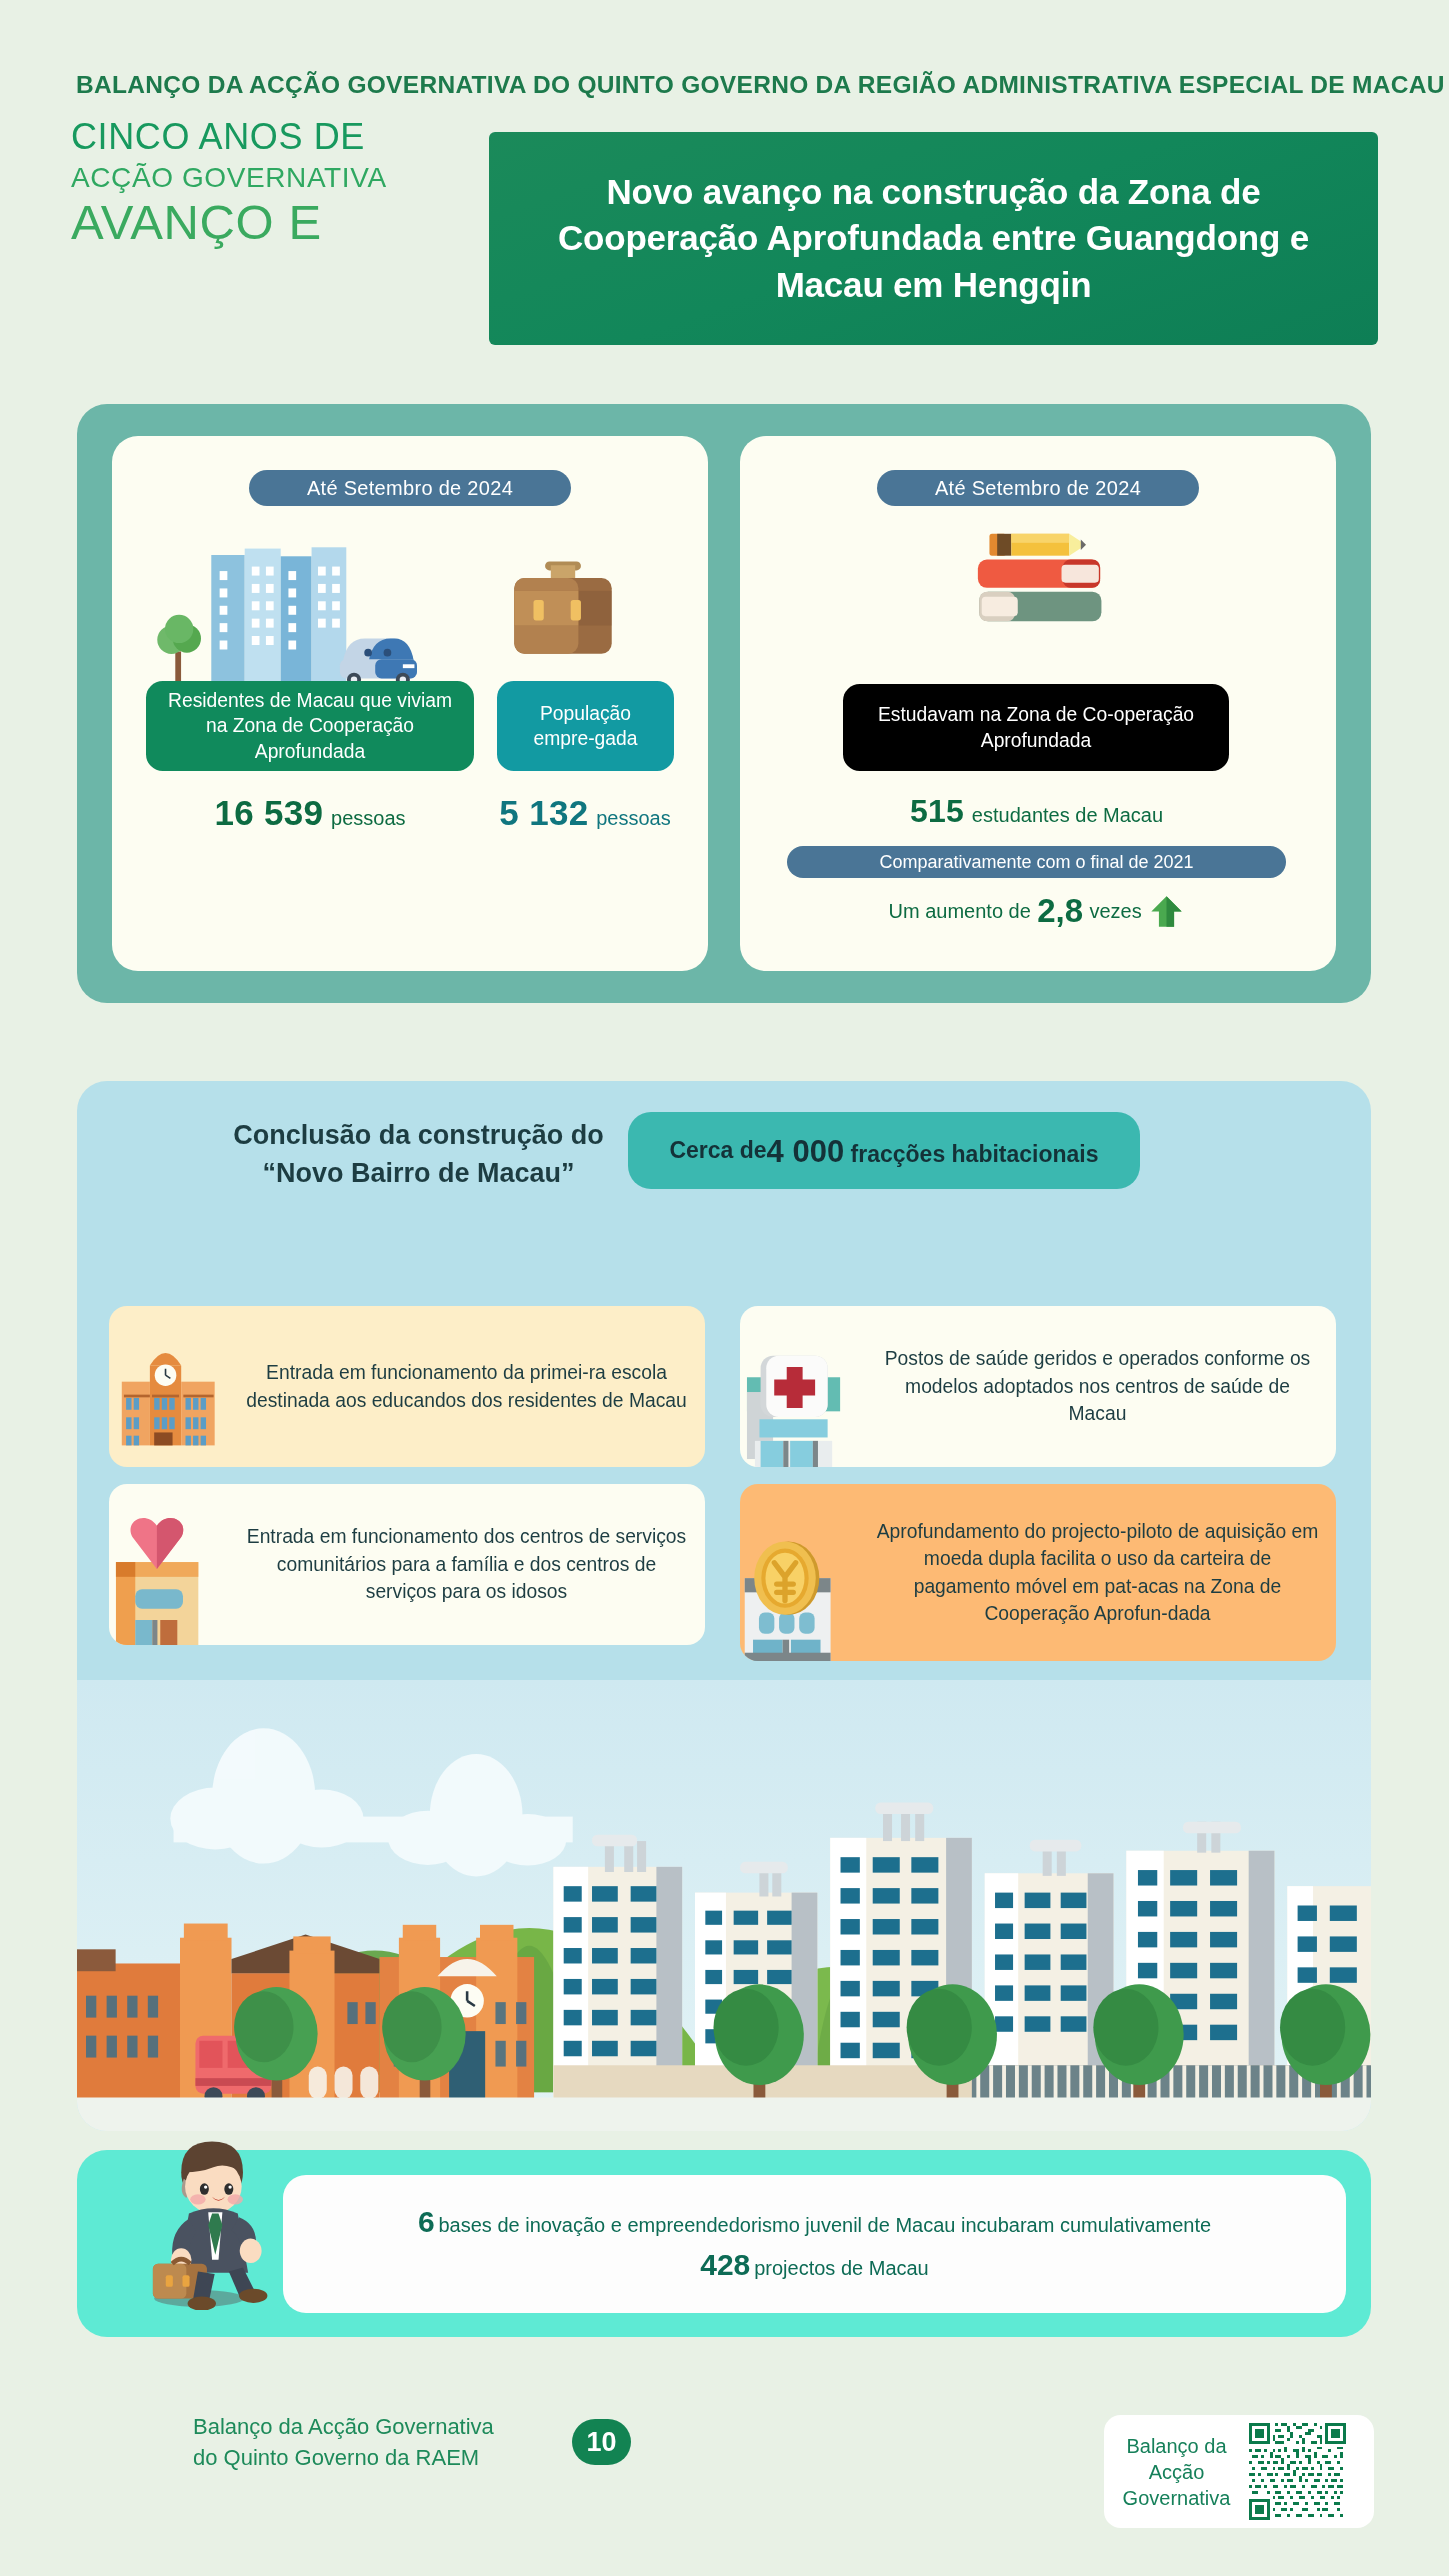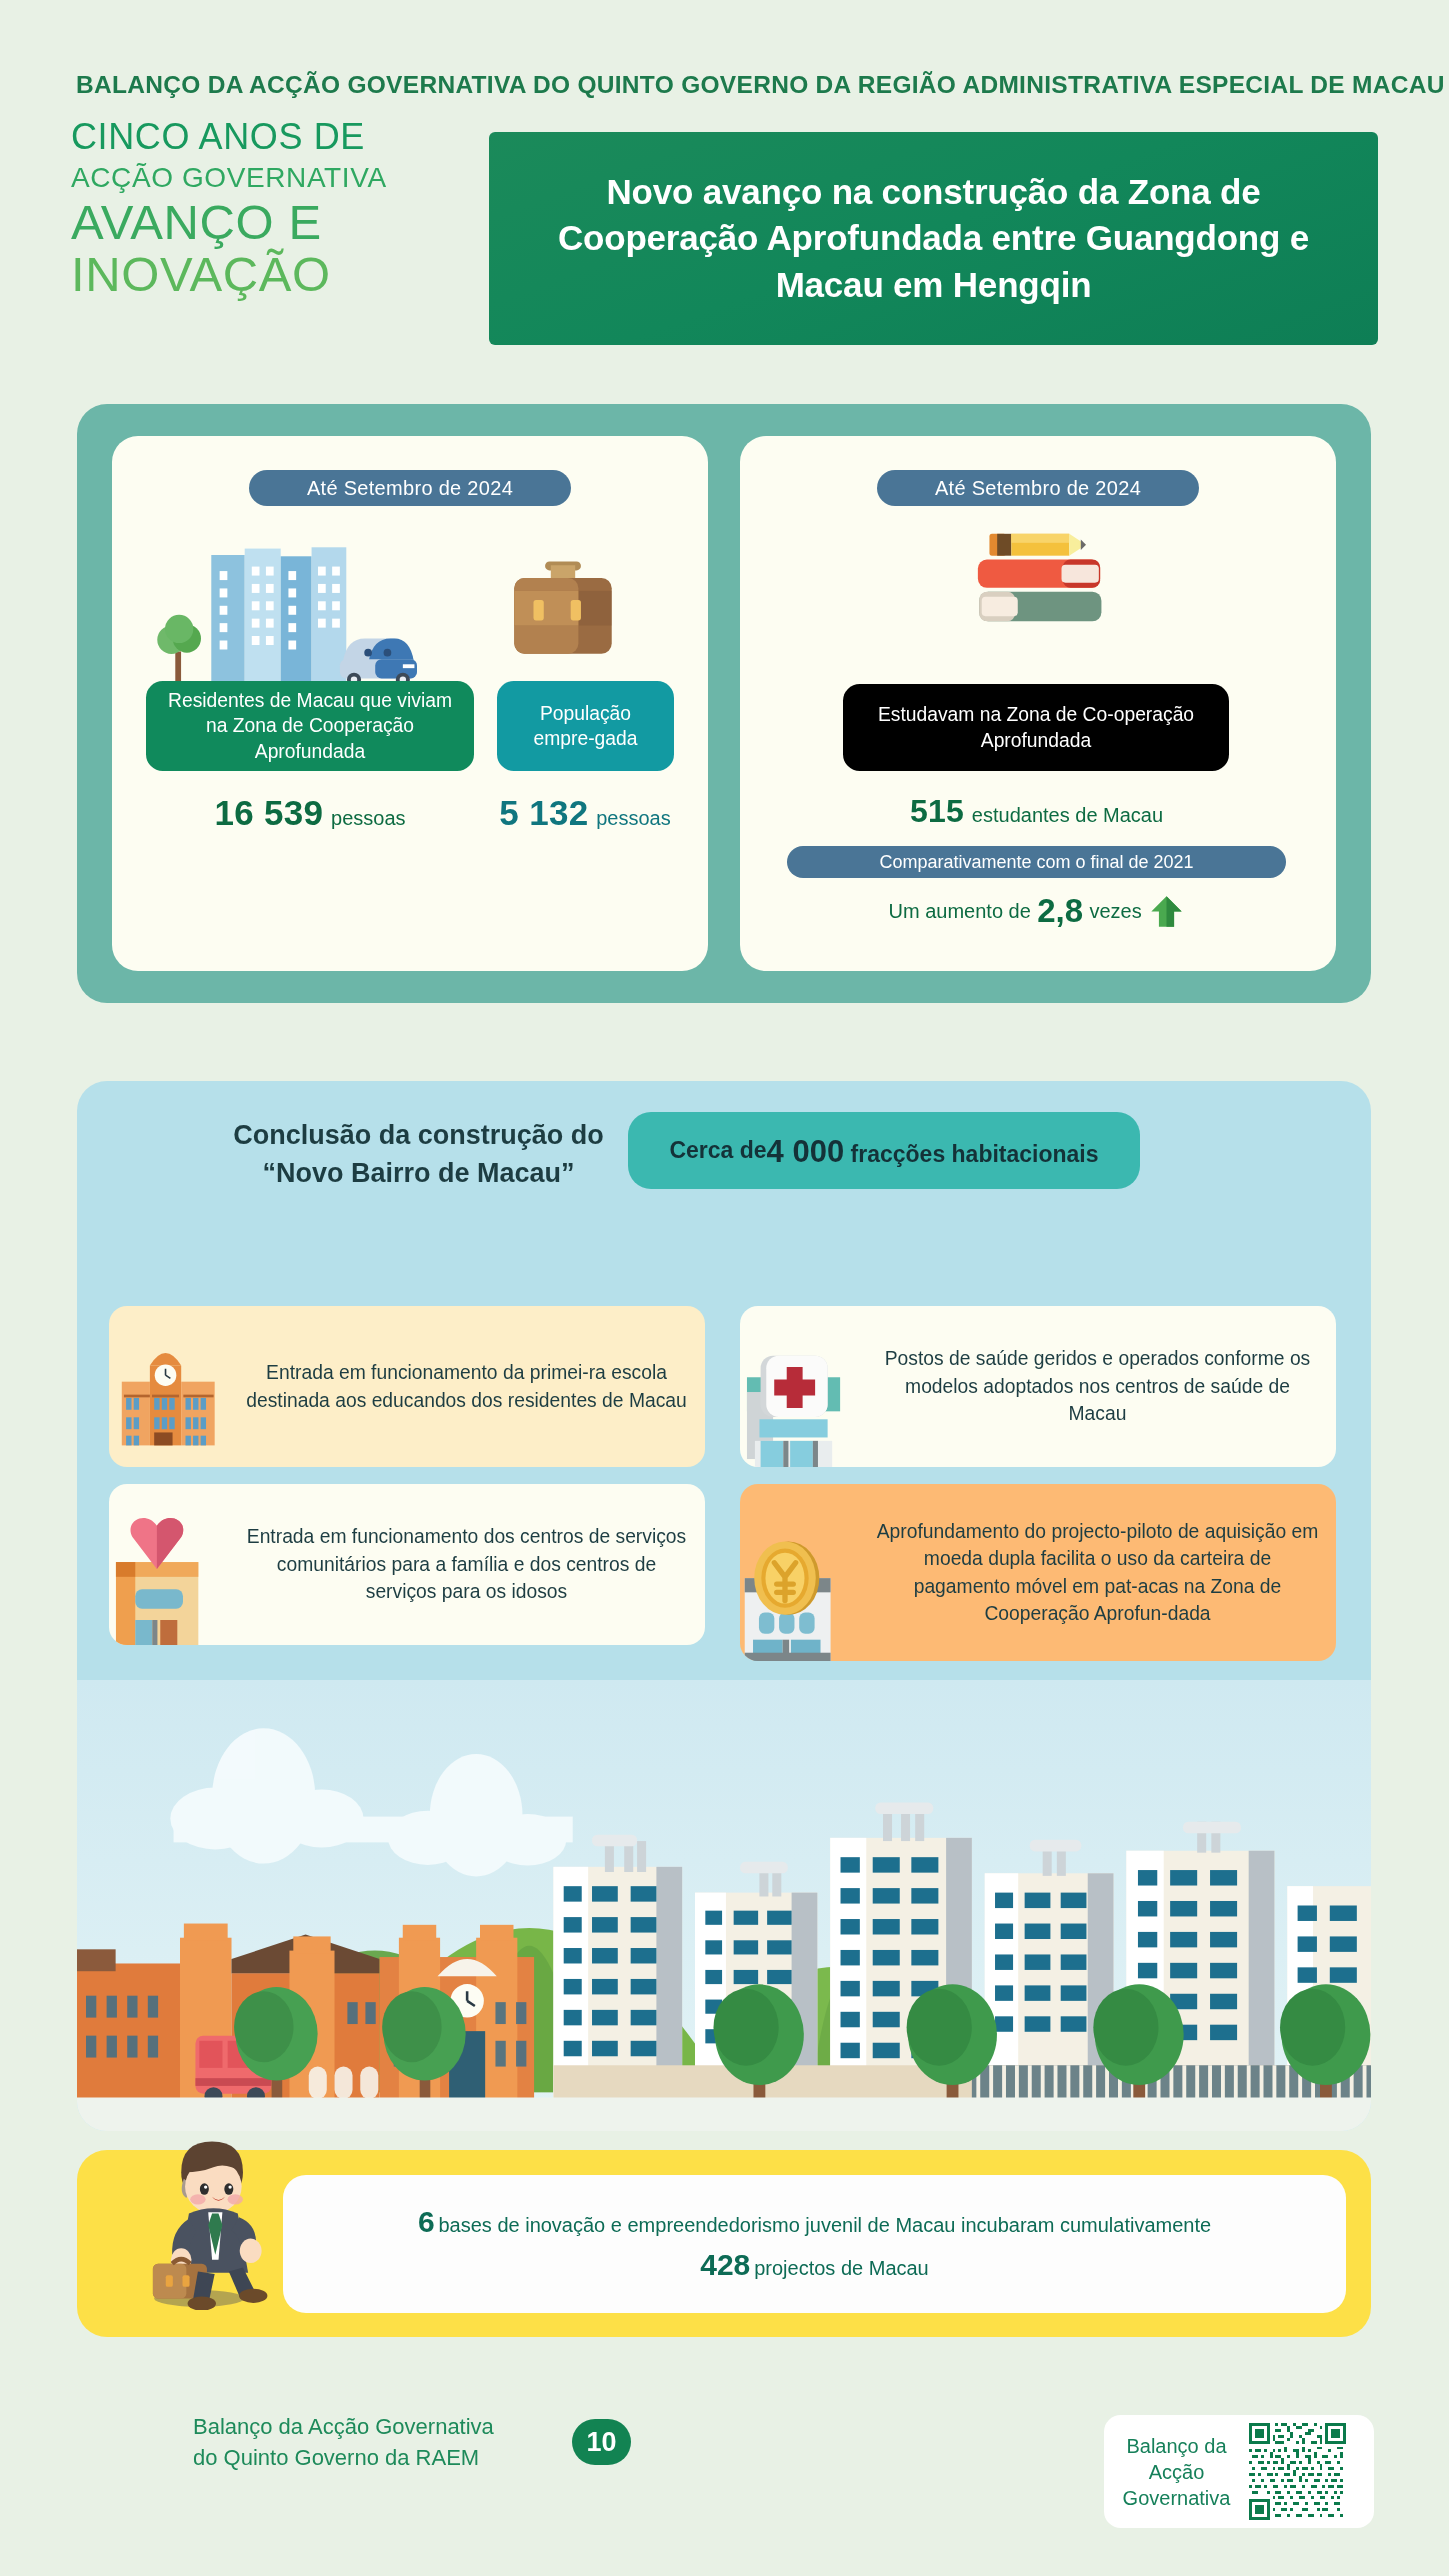--- a/index.html
+++ b/index.html
@@ -125,21 +125,21 @@
   #feat3 { left: 32px;  top: 403px; width: 596px; height: 161px; background: #fdfdf2; }
   #feat4 { left: 663px; top: 403px; width: 596px; height: 177px; background: #fdba74; }
   .feat-ico { width: 119px; height: 100%; position: relative; flex: none; }
 
   
   #city { position: absolute; left: 0; top: 599px; width: 1294px; height: 451px; }
 
   
   #sec3 {
     position: absolute; left: 77px; top: 2150px; width: 1294px; height: 187px;
-    background: #fde047; border-radius: 30px;
+    background: #5eead4; border-radius: 30px;
   }
   #sec3-card {
     position: absolute; left: 206px; top: 24.5px; width: 1063px; height: 138px;
     background: #fdfdfd; border-radius: 23px;
     display: flex; flex-direction: column; align-items: center; justify-content: center;
     color: #0d6b55;
   }
   #sec3-l1 { font-size: 20px; white-space: nowrap; }
   #sec3-l1 b { font-size: 30px; font-weight: 700; margin-right: 3.9px; }
   #sec3-l2 { font-size: 20px; margin-top: 9px; white-space: nowrap; }
@@ -170,21 +170,20 @@
 <body>
 
 <div id="header-band">
 
   <div id="kicker">BALANÇO DA ACÇÃO GOVERNATIVA DO QUINTO GOVERNO DA REGIÃO ADMINISTRATIVA ESPECIAL DE MACAU</div>
 
   <div id="masthead">
     <div class="mast-line" id="mast-l1">CINCO ANOS DE</div>
     <div class="mast-line" id="mast-l2">ACÇÃO GOVERNATIVA</div>
     <div class="mast-line" id="mast-l3">AVANÇO E</div>
-    <div class="mast-line" id="mast-l4">INOVAÇÃO</div>
   </div>
 
   <div id="title-box">
     <div id="title-text">Novo avanço na construção da Zona de Cooperação Aprofundada entre Guangdong e Macau em Hengqin</div>
   </div>
 </div>
 
 <div id="sec1">
 
   <div class="card-white" id="card-a">

